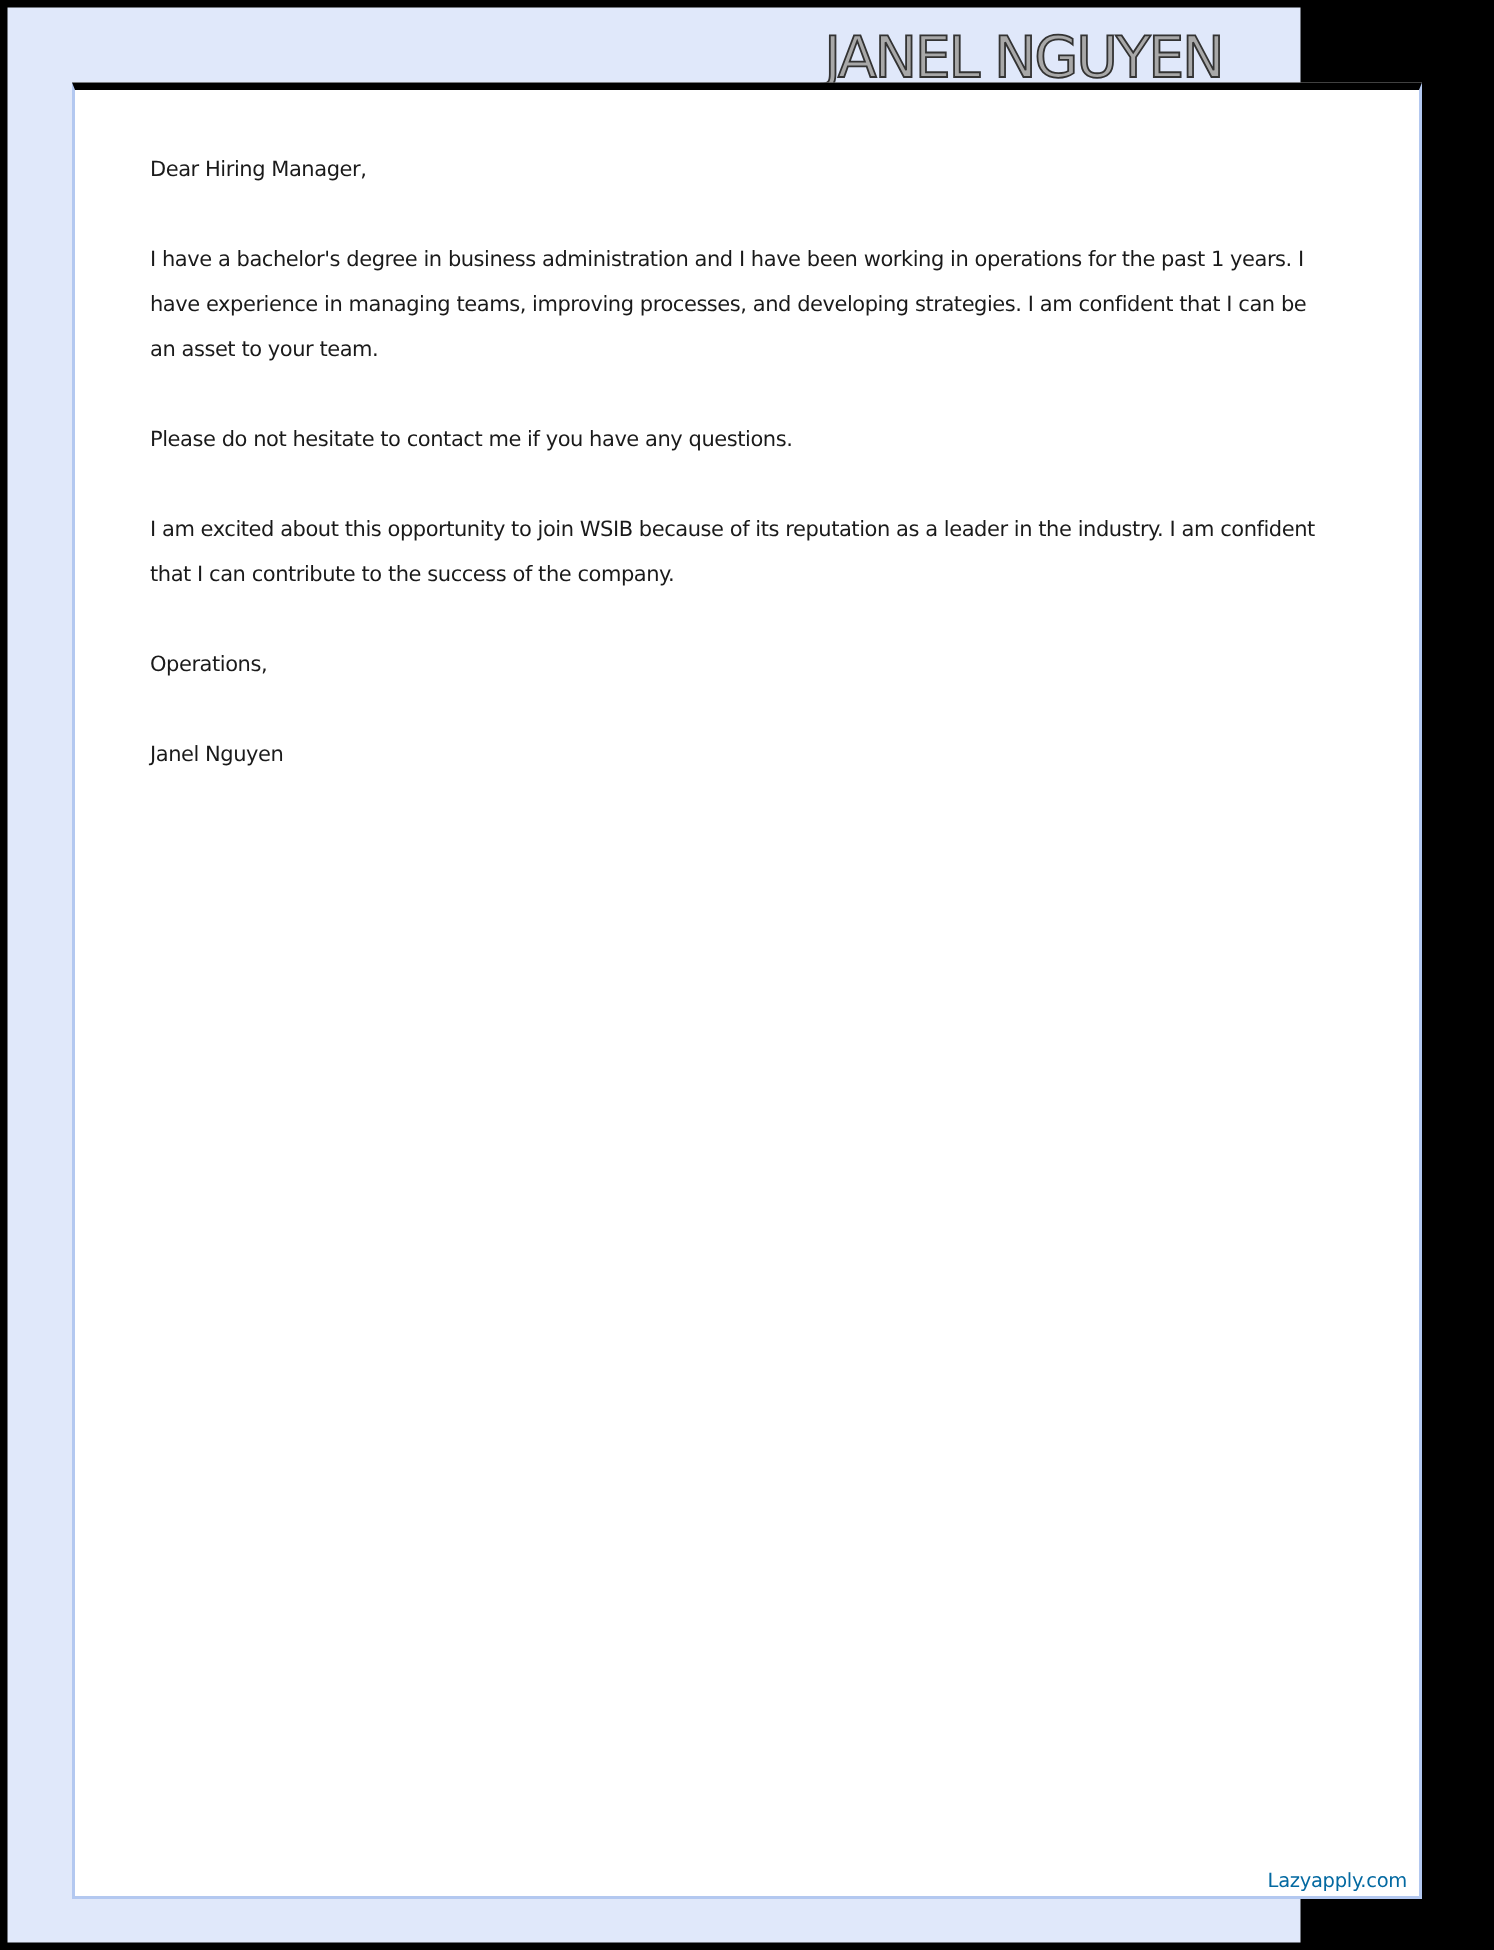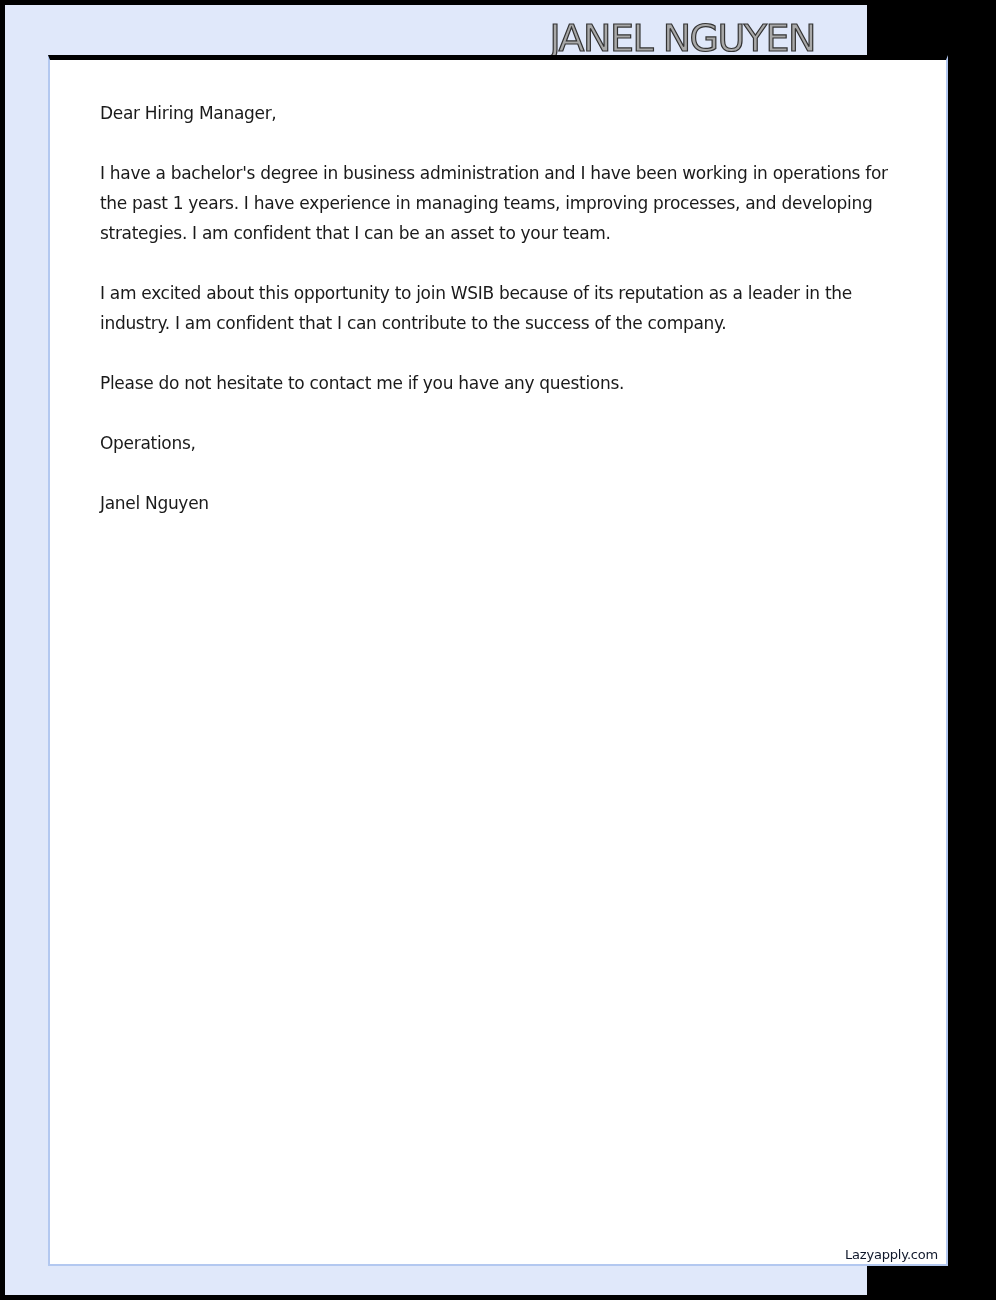--- a/index.html
+++ b/index.html
@@ -26,40 +26,40 @@
       position: absolute; left: 43px; top: 50px;
       width: 896px; height: 1204px;
       background: #fff;
       border-left: 2px solid #b3c8f0;
       border-right: 2px solid #b3c8f0;
       border-bottom: 2px solid #b3c8f0;
       border-top: 5px solid #000;
     }
     .content {
       position: absolute; left: 50px; top: 38px; width: 790px;
-      font-size: 17px; line-height: 30px; color: #1a1a1a;
+      font-size: 14px; line-height: 30px; color: #1a1a1a;
       letter-spacing: -0.3px;
     }
     .content p { margin: 0 0 30px 0; }
     .content p.tight { margin-bottom: 10px; }
     .date { color: #2a88d8; }
     .footer {
       position: absolute; right: 8px; bottom: 2px;
-      font-size: 13px; color: #0f172a; letter-spacing: -0.2px;
+      font-size: 13px; color: #0369a1; letter-spacing: -0.2px;
     }
   </style>
 </head>
 <body>
 
 <div class="frame">
   <div class="name">JANEL NGUYEN</div>
   <div class="card">
     <div class="content">
       <p>Dear Hiring Manager,</p>
       <p>I have a bachelor's degree in business administration and I have been working in operations for the past 1 years. I have experience in managing teams, improving processes, and developing strategies. I am confident that I can be an asset to your team.</p>
+      <p>Please do not hesitate to contact me if you have any questions.</p>
       <p>I am excited about this opportunity to join WSIB because of its reputation as a leader in the industry. I am confident that I can contribute to the success of the company.</p>
-      <p>Please do not hesitate to contact me if you have any questions.</p>
       <p>Operations,</p>
       <p class="tight">Janel Nguyen</p>
     </div>
     <div class="footer">Lazyapply.com</div>
   </div>
 </div>
 
 </body></html>

